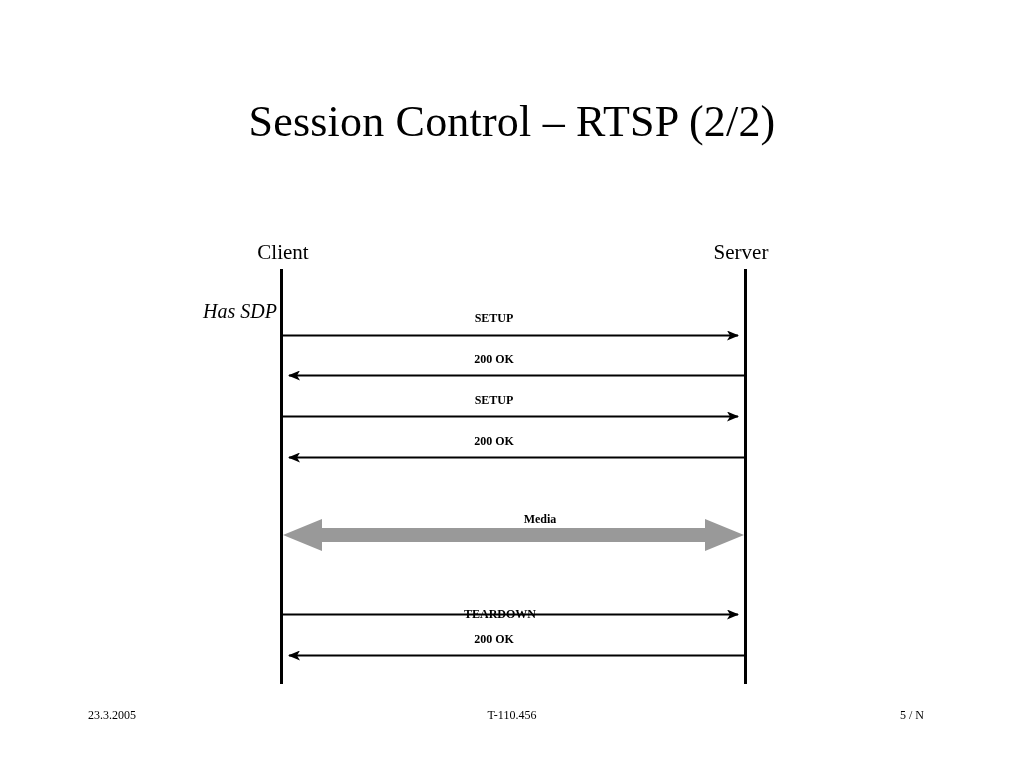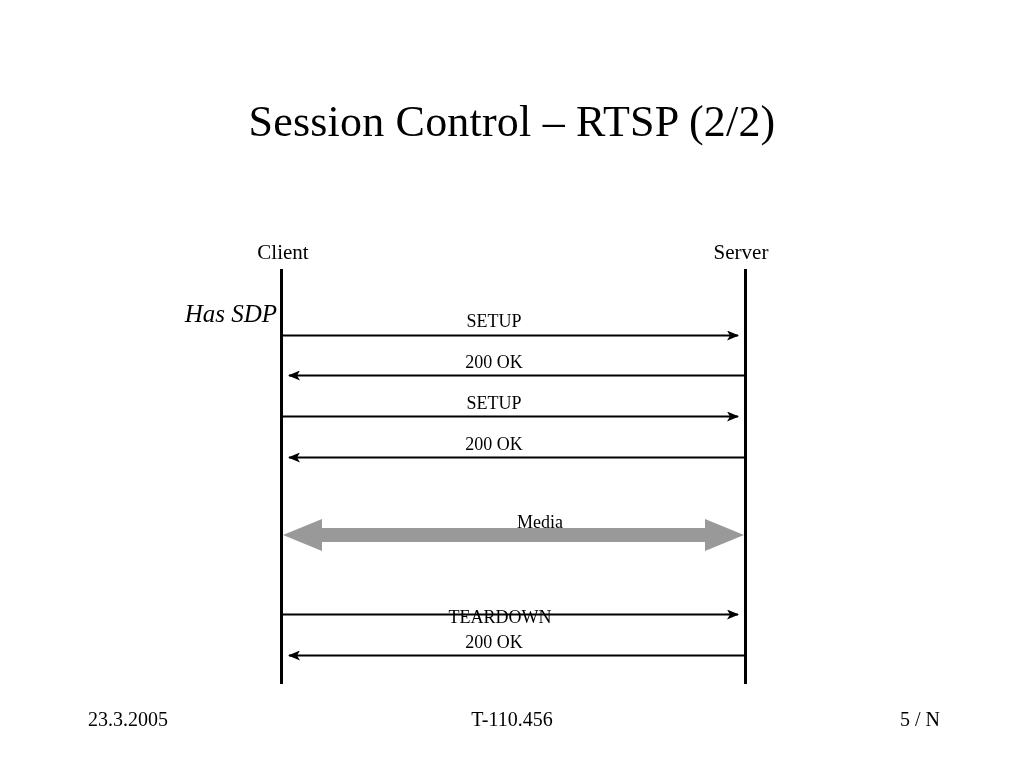--- a/index.html
+++ b/index.html
@@ -54,42 +54,43 @@
     font-size: 21px;
     line-height: 1;
     white-space: nowrap;
     transform: translateX(-50%);
   }
   .actor-label.client { left: 283px; top: 226px; }
   .actor-label.server { left: 741px; top: 226px; }
 
   .note-label {
     position: absolute;
-    font-size: 25px;
+    font-size: 20px;
     font-style: italic;
     line-height: 1;
     white-space: nowrap;
     right: 747px;
     top: 285px;
   }
 
   .msg-label {
     position: absolute;
-    font-size: 18px;
+    font-size: 12px;
     line-height: 1;
     white-space: nowrap;
     transform: translateX(-50%);
     background: transparent;
+    font-weight: bold;
   }
 
   
   .footer-item {
     position: absolute;
     top: 709px;
-    font-size: 20px;
+    font-size: 12px;
     line-height: 1;
     white-space: nowrap;
   }
   .footer-date  { left: 88px; }
   .footer-code  { left: 512px; transform: translateX(-50%); }
   .footer-page  { left: 900px; }
 </style>
 </head>
 <body>
 

